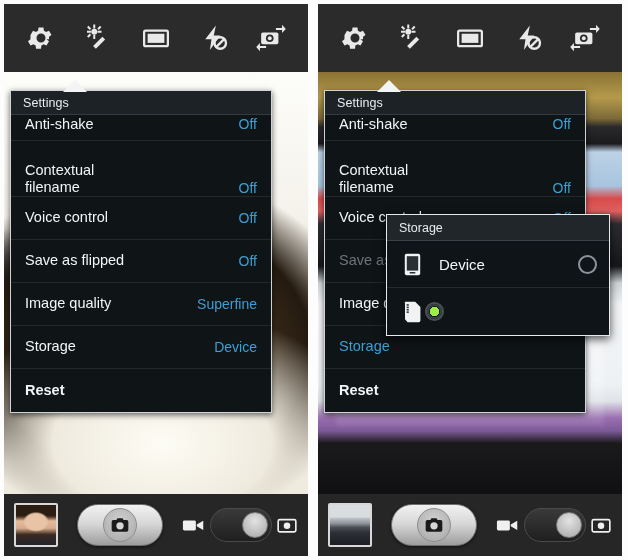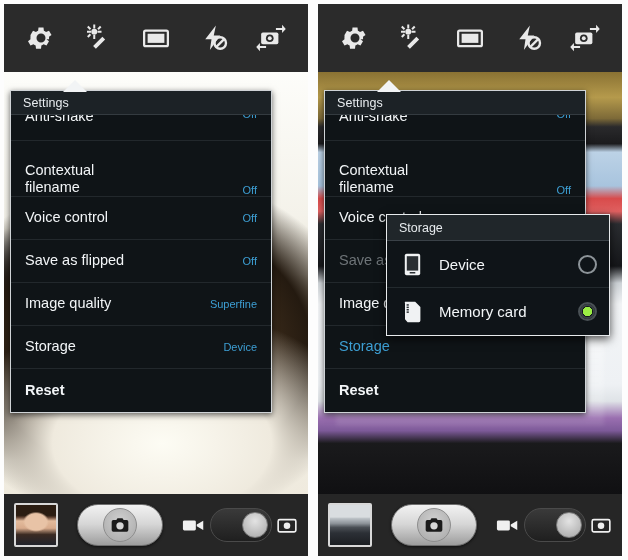--- a/index.html
+++ b/index.html
@@ -77,22 +77,22 @@
     background: #1c2226; border-bottom: 1px solid #343b40; letter-spacing: .1px;
   }
   .srow {
     display: flex; align-items: center; justify-content: space-between;
     padding: 0 14px; min-height: 43px;
     border-bottom: 1px solid #22282c;
     background: #0f1417;
   }
   .srow:last-child { border-bottom: none; font-weight: bold; }
   .srow .lbl   { font-size: 14.5px; color: #f2f5f7; line-height: 1.18; }
-  .srow .val   { font-size: 11px; color: #3d9fd4; white-space: nowrap; margin-left: 10px; }
-  .srow.clipped { min-height: 26px; align-items: flex-start; overflow: hidden; padding-top: 0; }
+  .srow .val   { font-size: 14px; color: #3d9fd4; white-space: nowrap; margin-left: 10px; }
+  .srow.clipped { min-height: 26px; align-items: flex-start; overflow: hidden; padding-top: 8px; }
   .srow.clipped .lbl, .srow.clipped .val { margin-top: -7px; }
   .srow.dim .lbl { color: #6e7478; }
   .srow.dim .val { color: #2c6e90; }
   .srow.active .lbl { color: #3d9fd4; }
   .srow.twoline { min-height: 56px; align-items: flex-end; }
 
   
   .storage-dialog {
     position: absolute; left: 68px; top: 210px; width: 224px; z-index: 14;
     background: #0d1115; border: 1px solid #e7eaec;
@@ -374,21 +374,20 @@
       <div class="srow2">
         <span class="s-ico">
           <svg width="19" height="22" viewBox="0 0 19 22">
             <path d="M2 0.8h10.2L17.4 6v13.6a1.6 1.6 0 0 1-1.6 1.6H4.6L2 18.2V2.4A1.6 1.6 0 0 1 2 0.8z" fill="#f0f2f3"></path>
             <rect x="3.6" y="3.2" width="2.2" height="1.5" fill="#2a2f33"></rect>
             <rect x="3.6" y="5.6" width="2.2" height="1.5" fill="#2a2f33"></rect>
             <rect x="3.6" y="8" width="2.2" height="1.5" fill="#2a2f33"></rect>
             <rect x="3.6" y="10.4" width="2.2" height="1.5" fill="#2a2f33"></rect>
           </svg>
         </span>
-        <span class="s-lbl">Memory card</span>
         <span class="radio on"></span>
       </div>
     </div>
 
     <div class="bottombar">
       <div class="thumb thumb-right"></div>
       <div class="shutter-wrap">
         <div class="shutter">
           <div class="shutter-inner">
             <svg width="20" height="20" viewBox="0 0 24 24" fill="#1b1b1b">

